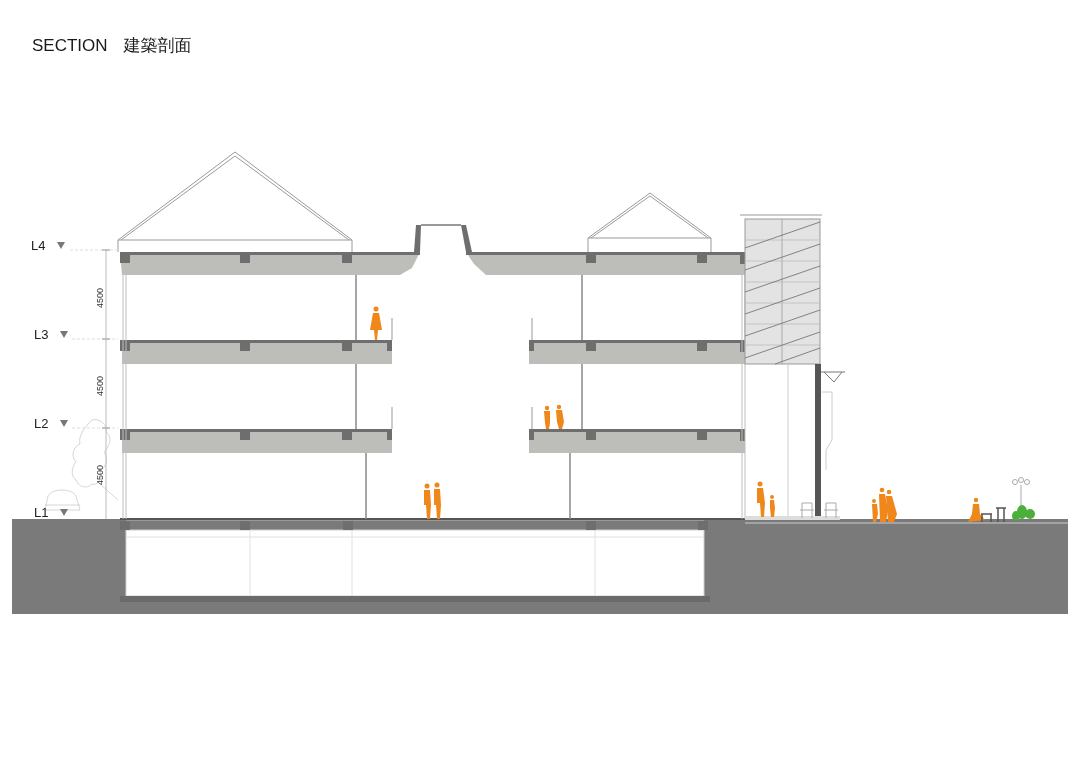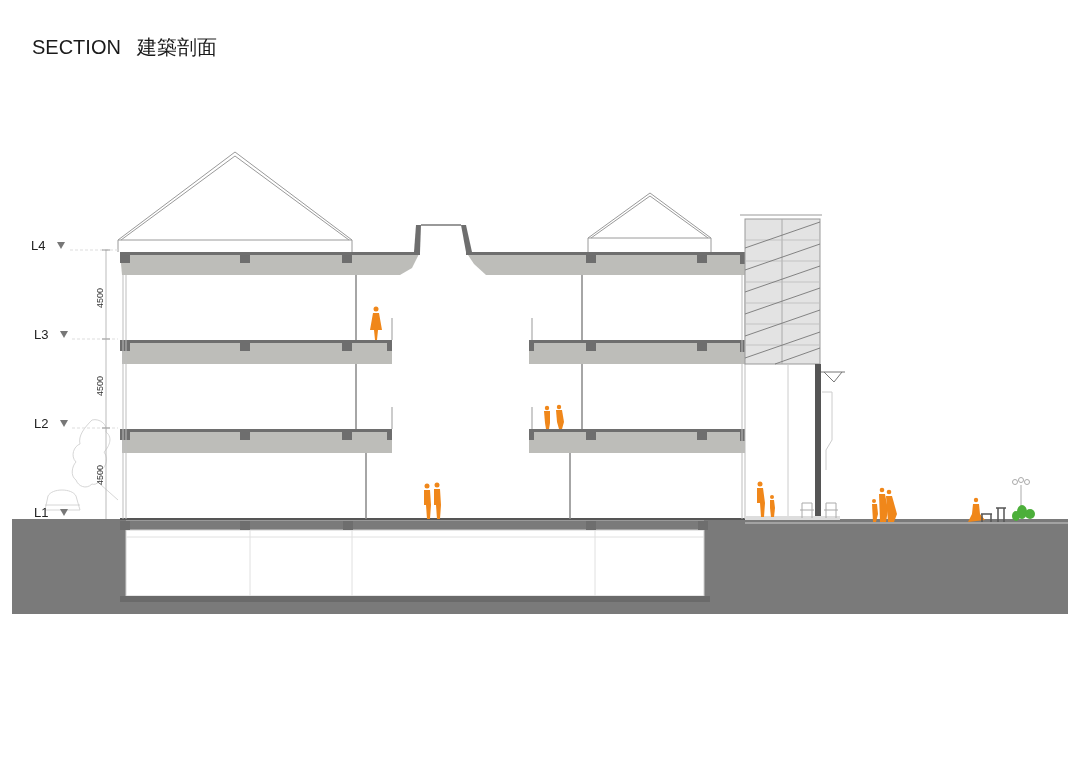--- a/index.html
+++ b/index.html
@@ -1,17 +1,17 @@
 <!DOCTYPE html>
 <html><head>
 <meta charset="utf-8">
 <style>
   html,body{margin:0;padding:0;background:#ffffff;}
   body{width:1080px;height:763px;position:relative;overflow:hidden;font-family:"DejaVu Sans",sans-serif;}
-  .title{position:absolute;left:32px;top:34px;font-size:20px;color:#1a1a1a;font-family:"Liberation Sans",sans-serif;letter-spacing:0px;}
+  .title{position:absolute;left:32px;top:34px;font-size:17px;color:#1a1a1a;font-family:"Liberation Sans",sans-serif;letter-spacing:0px;}
   .title .cn{margin-left:16px;font-family:"DejaVu Sans",sans-serif;}
   svg{position:absolute;left:0;top:0;}
   .lvl{font-family:"Liberation Sans",sans-serif;font-size:13px;fill:#222;}
   .dim{font-family:"Liberation Sans",sans-serif;font-size:9px;fill:#333;}
 </style>
 </head>
 <body>
 
 <div class="title">
   <span>SECTION</span><span class="cn">建築剖面</span>

